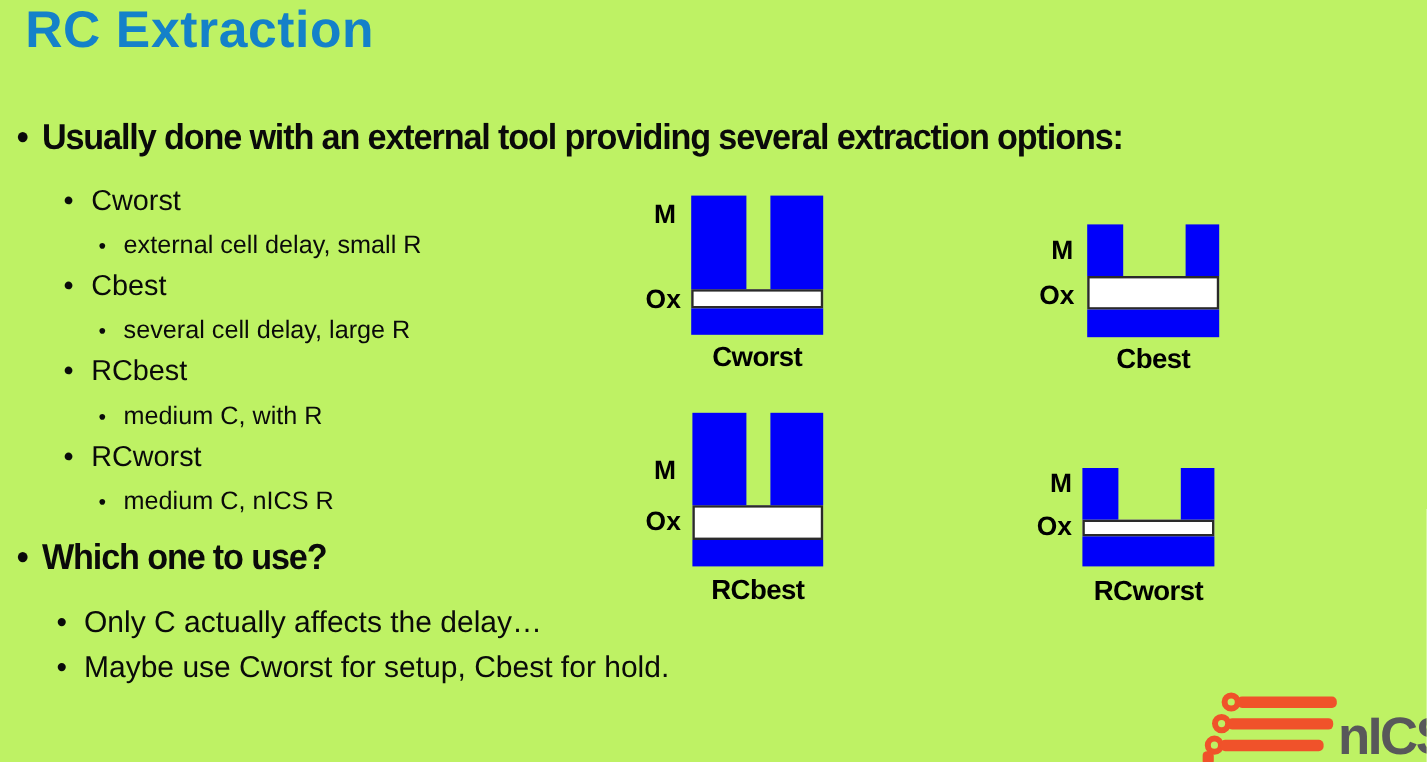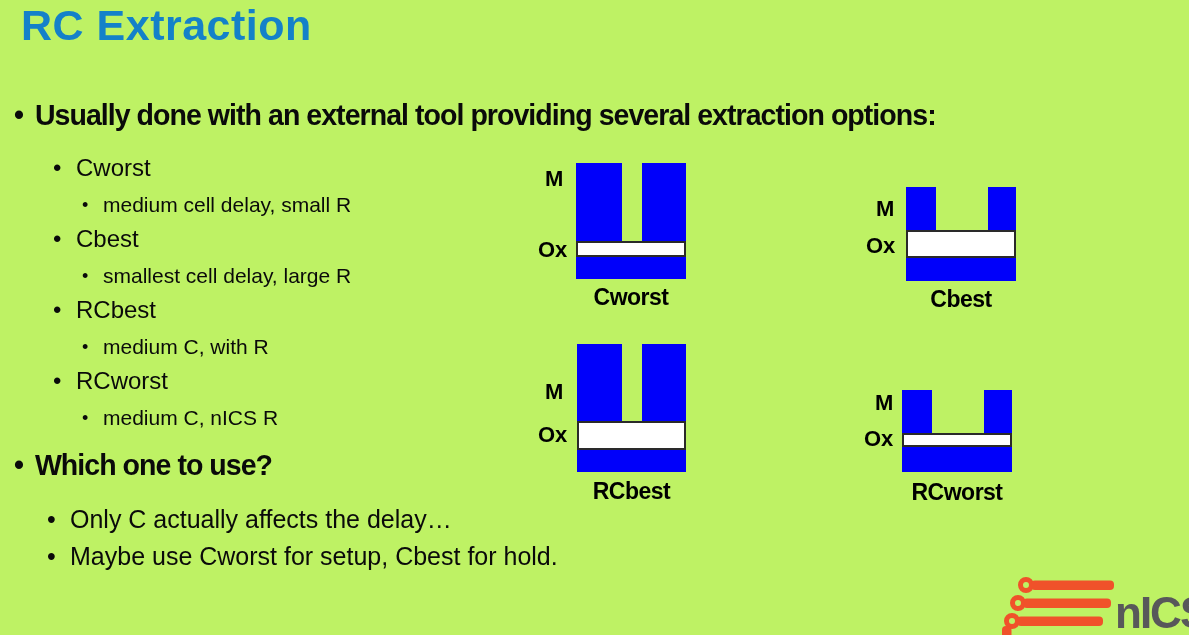--- a/index.html
+++ b/index.html
@@ -88,23 +88,23 @@
 </head>
 <body>
 
 <div id="canvas">
 
   <div class="slide-title">RC Extraction</div>
 
   <div class="li l1" style="top:98px">Usually done with an external tool providing several extraction options:</div>
 
   <div class="li l2" style="top:154px">Cworst</div>
-  <div class="li l3" style="top:193px">medium cell delay, small R</div>
+  <div class="li l3" style="top:193px">external cell delay, small R</div>
   <div class="li l2" style="top:225px">Cbest</div>
-  <div class="li l3" style="top:264px">smallest cell delay, large R</div>
+  <div class="li l3" style="top:264px">several cell delay, large R</div>
   <div class="li l2" style="top:296px">RCbest</div>
   <div class="li l3" style="top:335px">medium C, with R</div>
   <div class="li l2" style="top:367px">RCworst</div>
   <div class="li l3" style="top:406px">medium C, nICS R</div>
 
   <div class="li l1" style="top:448px">Which one to use?</div>
   <div class="li l2b" style="top:542px">Maybe use Cworst for setup, Cbest for hold.</div>
   <div class="li l2b" style="top:505px">Only C actually affects the delay…</div>
 
   <div class="diagram" id="diag-cworst">

